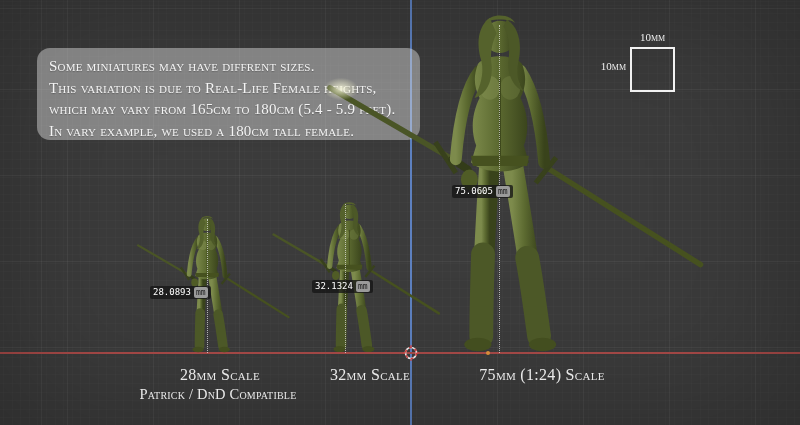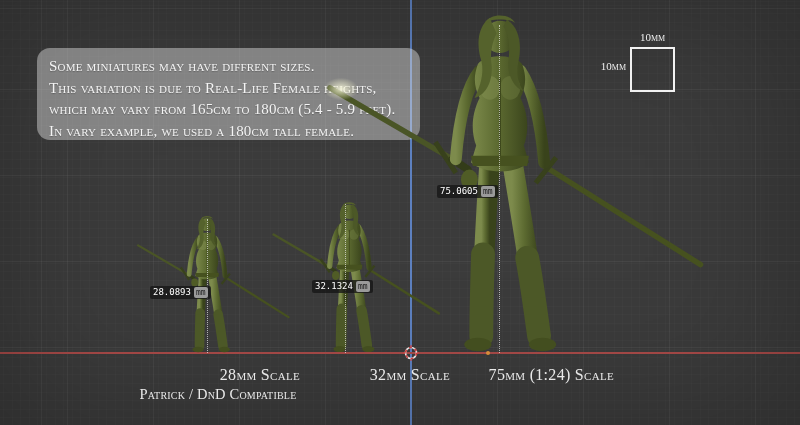--- a/index.html
+++ b/index.html
@@ -25,21 +25,21 @@
   .glint{position:absolute;left:318px;top:74px;width:46px;height:30px;z-index:7;pointer-events:none;
     background:radial-gradient(closest-side, rgba(250,250,220,0.85), rgba(240,240,200,0.25) 55%, transparent 75%);}
   .mline{position:absolute;width:0;border-left:1.5px dotted rgba(245,245,245,0.65);z-index:7;}
   .mlabel{position:absolute;display:inline-flex;align-items:center;gap:3px;z-index:8;
     background:rgba(22,22,22,0.78);color:#fff;font-family:"DejaVu Sans Mono", monospace;
     font-size:9px;line-height:11px;padding:1px 3px;border-radius:2px;}
   .mlabel .unit{background:#9a9a9a;color:#1d1d1d;font-size:8px;line-height:9px;padding:1px 2px;border-radius:2px;}
   .refsq{position:absolute;left:630px;top:47px;width:41px;height:41px;border:2px solid #f2f2f2;z-index:9;}
   .reflabel{position:absolute;color:#f0f0f0;font-variant:small-caps;font-size:11px;z-index:9;}
   .scale-label{position:absolute;color:#e9e9e9;font-variant:small-caps;font-size:16px;
-    text-align:right;z-index:9;letter-spacing:0.3px;}
+    text-align:center;z-index:9;letter-spacing:0.3px;}
   .scale-sub{position:absolute;color:#e9e9e9;font-variant:small-caps;font-size:14.5px;
     text-align:center;z-index:9;letter-spacing:0.2px;}
   .footer-credit{position:absolute;right:5px;top:406px;color:#e0e0e0;font-variant:small-caps;
     font-size:11px;z-index:9;letter-spacing:0.3px;}
 </style>
 </head>
 <body>
 
 <div class="stage">
 
@@ -115,28 +115,28 @@
   <div class="mline" style="left:499px;top:25px;height:328px"></div>
 
   <div class="mlabel" style="left:150px;top:286px">
     <span>28.0893</span>
     <span class="unit">mm</span>
   </div>
   <div class="mlabel" style="left:312px;top:280px">
     <span>32.1324</span>
     <span class="unit">mm</span>
   </div>
-  <div class="mlabel" style="left:437px;top:185px">
+  <div class="mlabel" style="left:452px;top:185px">
     <span>75.0605</span>
     <span class="unit">mm</span>
   </div>
 
   <div class="refsq"></div>
   <div class="reflabel" style="left:630px;top:31px;width:45px;text-align:center">10mm</div>
   <div class="reflabel" style="left:592px;top:60px;width:34px;text-align:right">10mm</div>
 
   <div class="scale-label" style="left:140px;top:366px;width:160px">28mm Scale</div>
   <div class="scale-sub" style="left:106px;top:386px;width:224px">Patrick / DnD Compatible</div>
   <div class="scale-label" style="left:290px;top:366px;width:160px">32mm Scale</div>
-  <div class="scale-label" style="left:430px;top:366px;width:184px">75mm (1:24) Scale</div>
+  <div class="scale-label" style="left:450px;top:366px;width:184px">75mm (1:24) Scale</div>
 
 
 </div>
 
 </body></html>

